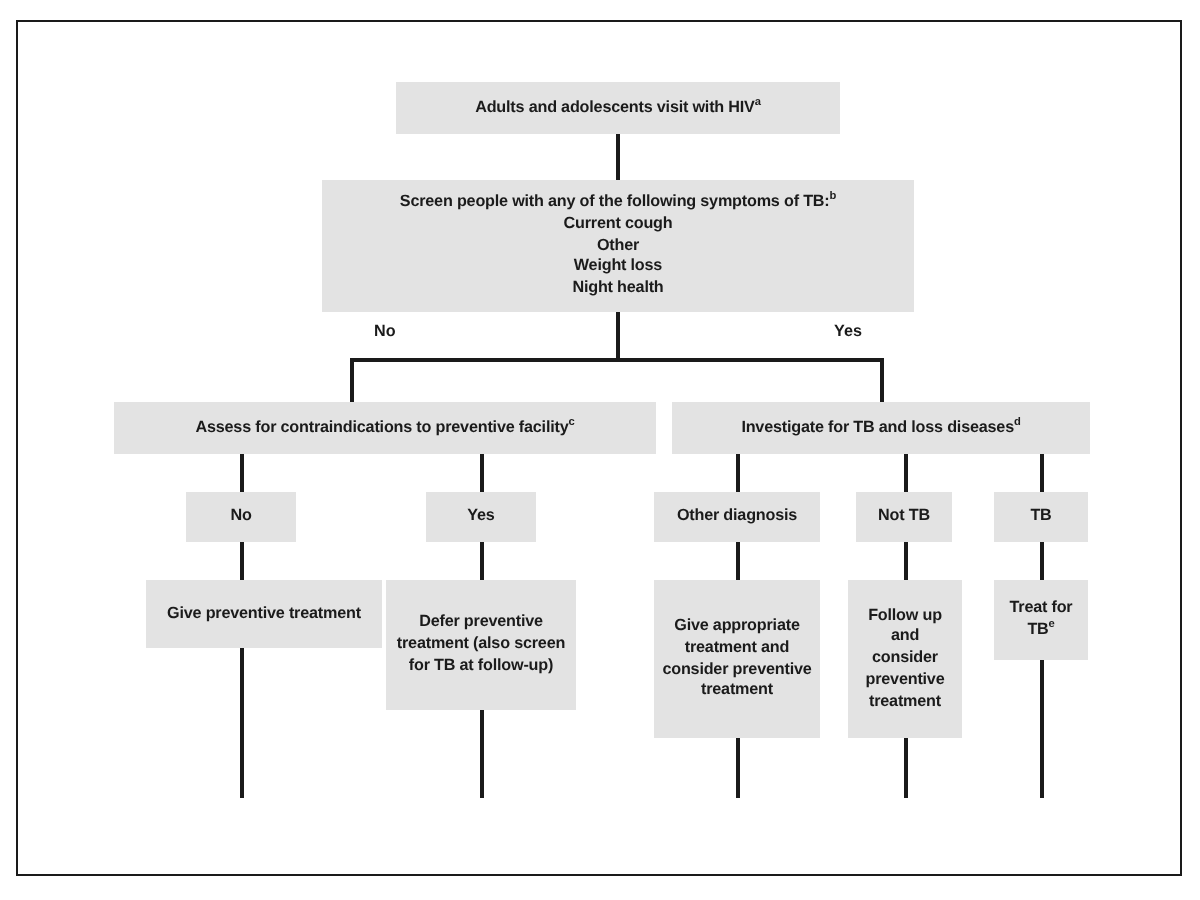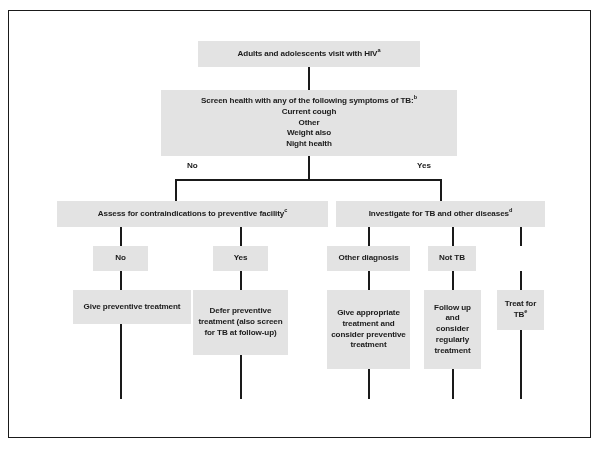--- a/index.html
+++ b/index.html
@@ -77,24 +77,24 @@
   <div class="node" style="left:189px; top:30px; width:222px; height:26px;">
     <span class="txt">
       <span>Adults and adolescents visit with HIV</span><sup>a</sup>
     </span>
   </div>
 
   <div class="vline" style="left:299.2px; top:56px; height:23px;"></div>
 
   <div class="node" style="left:152px; top:79px; width:296px; height:66px; padding:6px 6px;">
     <span class="txt">
-      <span>Screen health with any of the following symptoms of TB:</span><sup>b</sup><br>
+      <span>Screen people with any of the following symptoms of TB:</span><sup>b</sup><br>
       <span>Current cough</span><br>
       <span>Other</span><br>
-      <span>Weight also</span><br>
+      <span>Weight loss</span><br>
       <span>Night health</span>
     </span>
   </div>
 
   <div class="vline" style="left:299.2px; top:145px; height:24px;"></div>
 
   <div class="hline" style="left:166px; top:168px; width:267px;"></div>
 
   <div class="vline" style="left:166px; top:168px; height:23px;"></div>
   <div class="vline" style="left:431.4px; top:168px; height:23px;"></div>
@@ -103,21 +103,21 @@
   <div class="branch-label" style="left:408px; top:150px;">Yes</div>
 
   <div class="node" style="left:48px; top:190px; width:271px; height:26px;">
     <span class="txt">
       <span>Assess for contraindications to preventive facility</span><sup>c</sup>
     </span>
   </div>
 
   <div class="node" style="left:327px; top:190px; width:209px; height:26px;">
     <span class="txt">
-      <span>Investigate for TB and other diseases</span><sup>d</sup>
+      <span>Investigate for TB and loss diseases</span><sup>d</sup>
     </span>
   </div>
 
   <div class="vline" style="left:111.2px; top:216px; height:19px;"></div>
   <div class="vline" style="left:231.2px; top:216px; height:19px;"></div>
 
   <div class="vline" style="left:359.2px; top:216px; height:19px;"></div>
   <div class="vline" style="left:443.2px; top:216px; height:19px;"></div>
   <div class="vline" style="left:511.2px; top:216px; height:19px;"></div>
 
@@ -130,41 +130,44 @@
   </div>
 
   <div class="node" style="left:318px; top:235px; width:83px; height:25px;">
     <span class="txt">Other diagnosis</span>
   </div>
 
   <div class="node" style="left:419px; top:235px; width:48px; height:25px;">
     <span class="txt">Not TB</span>
   </div>
 
+  <div class="node" style="left:488px; top:235px; width:47px; height:25px;">
+    <span class="txt">TB</span>
+  </div>
 
   <div class="vline" style="left:111.2px; top:260px; height:19px;"></div>
   <div class="vline" style="left:231.2px; top:260px; height:19px;"></div>
   <div class="vline" style="left:359.2px; top:260px; height:19px;"></div>
   <div class="vline" style="left:443.2px; top:260px; height:19px;"></div>
   <div class="vline" style="left:511.2px; top:260px; height:19px;"></div>
 
   <div class="node" style="left:64px; top:279px; width:118px; height:34px;">
     <span class="txt">Give preventive treatment</span>
   </div>
 
   <div class="node" style="left:184px; top:279px; width:95px; height:65px;justify-content:flex-end;">
     <span class="txt">Defer preventive treatment (also screen for TB at follow-up)</span>
   </div>
 
   <div class="node" style="left:318px; top:279px; width:83px; height:79px;">
     <span class="txt">Give appropriate treatment and consider preventive treatment</span>
   </div>
 
   <div class="node" style="left:415px; top:279px; width:57px; height:79px;">
-    <span class="txt">Follow up and consider regularly treatment</span>
+    <span class="txt">Follow up and consider preventive treatment</span>
   </div>
 
   <div class="node" style="left:488px; top:279px; width:47px; height:40px;">
     <span class="txt">
       <span>Treat for TB</span><sup>e</sup>
     </span>
   </div>
 
   <div class="vline" style="left:111.2px; top:313px; height:75px;"></div>
   <div class="vline" style="left:231.2px; top:344px; height:44px;"></div>

